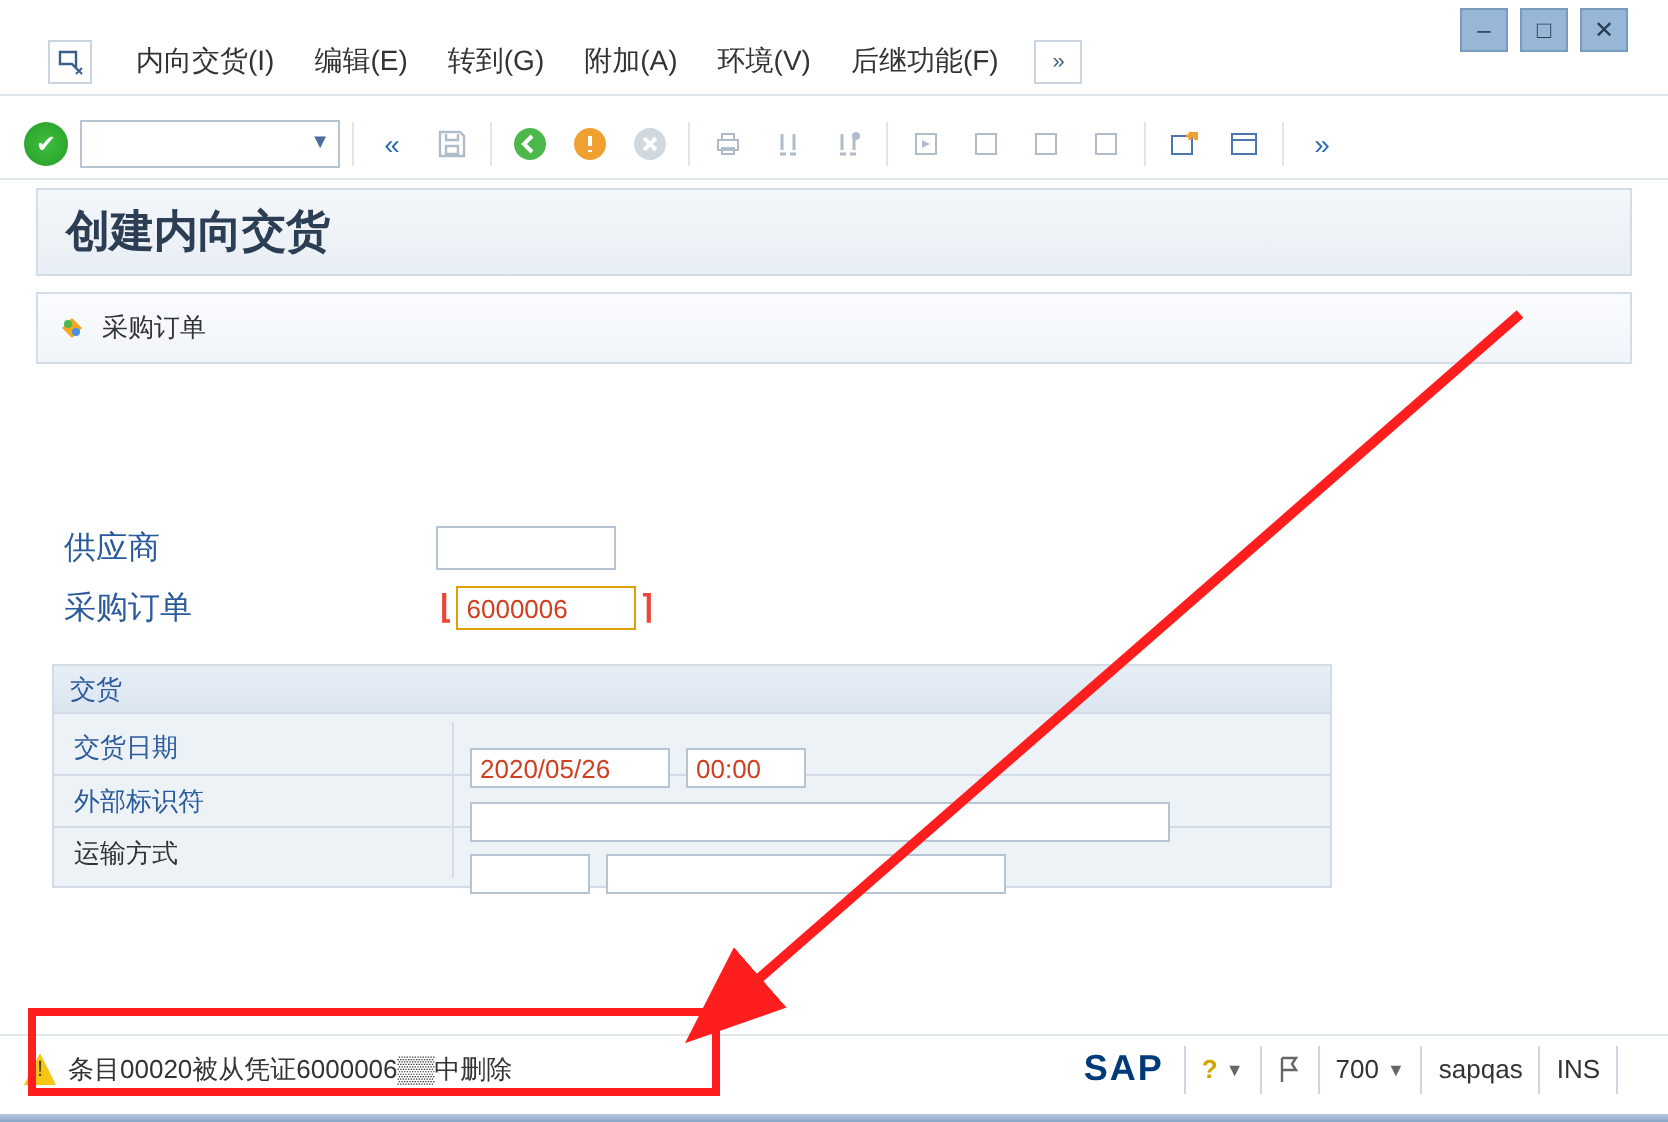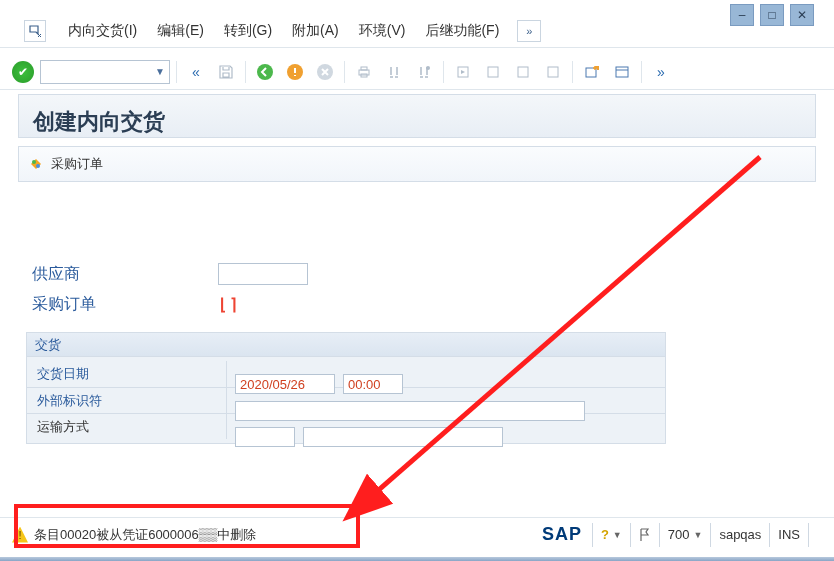--- a/index.html
+++ b/index.html
@@ -19,21 +19,21 @@
   .toolbar { position: absolute; top: 54px; left: 0; right: 0; height: 36px; display: flex; align-items: center; padding: 0 10px; border-bottom: 1px solid #dfe6ec; gap: 4px; }
   .toolbar-btn { width: 26px; height: 26px; display: flex; align-items: center; justify-content: center; font-size: 14px; color: #7b8ea1; cursor: pointer; }
   .toolbar-btn.enabled { color: #2a6bb0; }
   .toolbar-sep { width: 1px; height: 22px; background: #dfe6ec; margin: 0 2px; }
   .tick-circle { width: 22px; height: 22px; border-radius: 50%; background: radial-gradient(#3cbf3c, #2a9c2a); display: flex; align-items: center; justify-content: center; }
   .tick-circle::after { content: "✔"; color: #fff; font-size: 12px; }
   .dropdown-input { width: 130px; height: 24px; border: 1px solid #b6c4d3; background: #fff; display: flex; align-items: center; justify-content: flex-end; padding-right: 4px; }
   .dropdown-input .arrow { font-size: 10px; color: #4b6f9c; }
 
   
-  .title-bar { position: absolute; top: 94px; left: 18px; right: 18px; height: 44px; background: linear-gradient(#f4f7fa, #e8eef5); border: 1px solid #d4dde7; display: flex; align-items: flex-end; padding-left: 14px; }
+  .title-bar { position: absolute; top: 94px; left: 18px; right: 18px; height: 44px; background: linear-gradient(#f4f7fa, #e8eef5); border: 1px solid #d4dde7; display: flex; align-items: center; padding-left: 14px; }
   .title-bar .title-text { font-size: 22px; font-weight: bold; color: #2b3e54; }
 
   
   .sub-bar { position: absolute; top: 146px; left: 18px; right: 18px; height: 36px; border: 1px solid #d4dde7; background: linear-gradient(#fafcfe, #f1f5fa); display: flex; align-items: center; padding-left: 8px; }
   .sub-bar-icon { width: 18px; height: 18px; display: flex; align-items: center; justify-content: center; margin-right: 6px; }
   .sub-bar-text { font-size: 13px; color: #333; }
 
   
   .form-area { position: absolute; top: 200px; left: 18px; right: 18px; }
   .form-row { display: flex; align-items: center; height: 28px; margin-bottom: 2px; }
@@ -206,20 +206,21 @@
 <div class="form-area">
   <div style="height:60px"></div>
   <div class="form-row">
     <div class="form-label">供应商</div>
     <input class="form-input" style="width: 90px;" value="">
   </div>
   <div class="form-row">
     <div class="form-label">采购订单</div>
     <span class="bracket-wrap">
       <span class="bracket">⌊</span>
+      <input class="form-input highlight" style="width: 90px;" value="6000006">
       <span class="bracket">⌉</span>
     </span>
   </div>
 </div>
 
 <div class="group-box">
   <div class="group-header">交货</div>
   <div class="group-body">
     <div class="group-row">
       <div class="group-label">交货日期</div>

